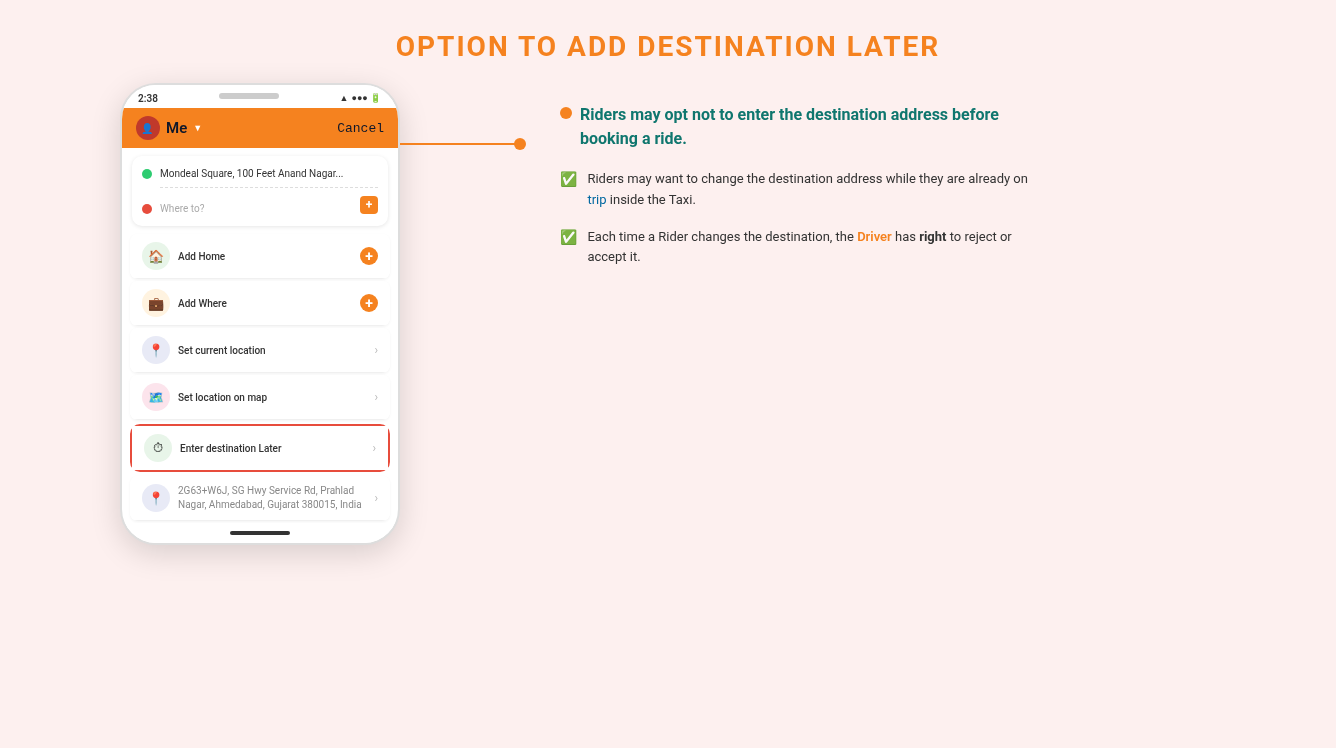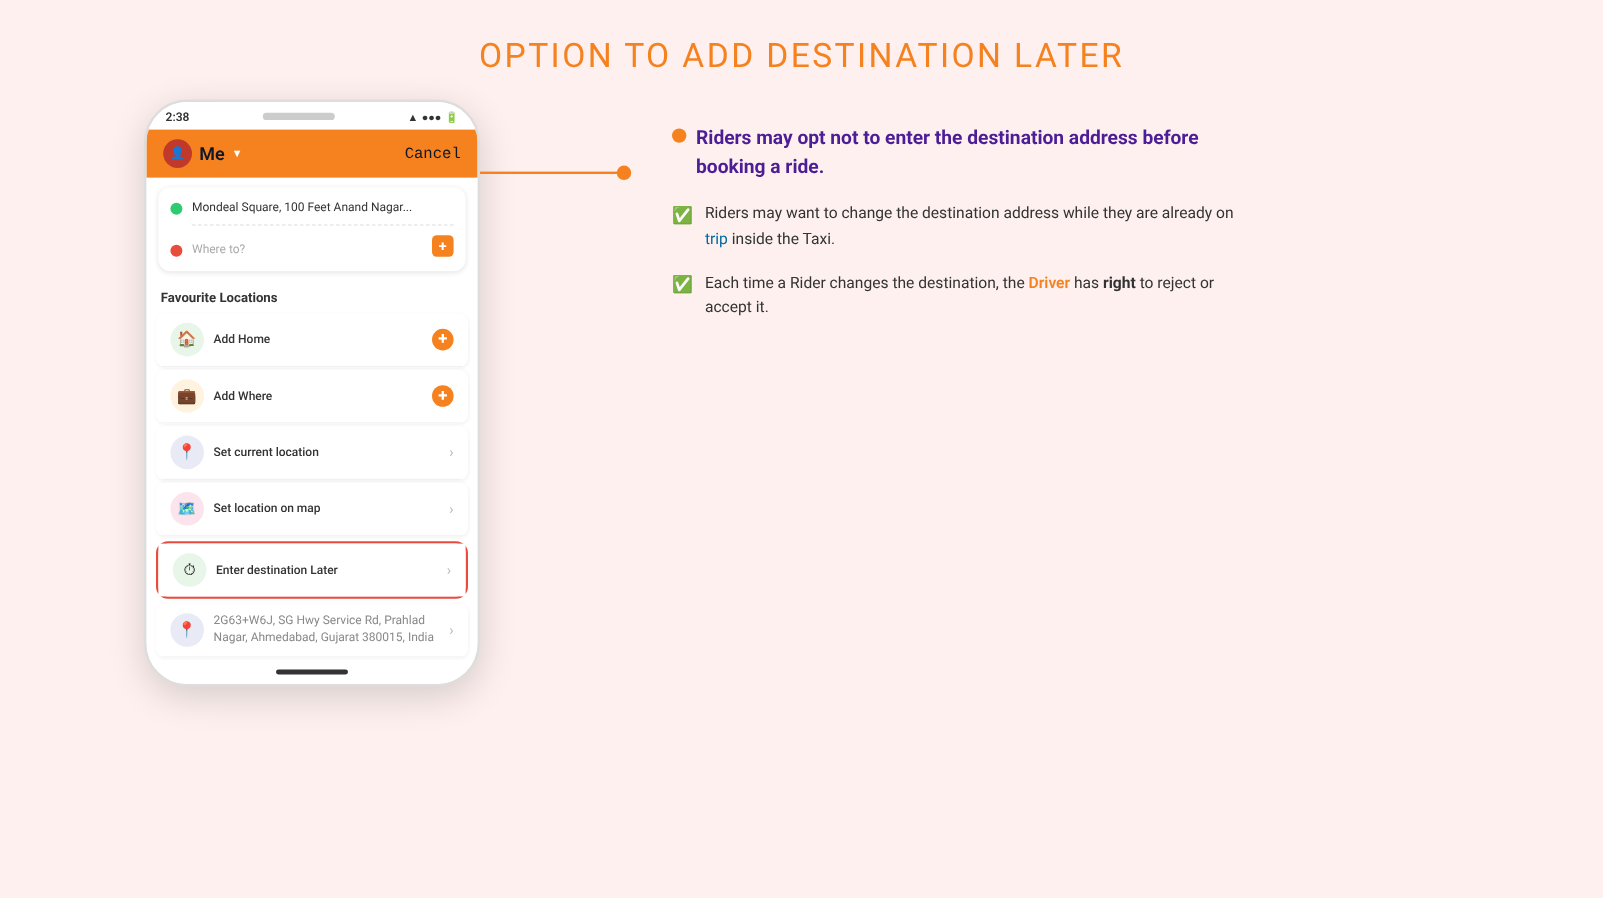--- a/index.html
+++ b/index.html
@@ -11,21 +11,21 @@
       overflow: hidden;
       display: flex;
       flex-direction: column;
       align-items: center;
     }
 
     
     .page-title {
       margin-top: 30px;
       font-size: 28px;
-      font-weight: 400;
+      font-weight: 700;
       color: #f5821f;
       letter-spacing: 2px;
       text-transform: uppercase;
     }
 
     
     .main-content {
       display: flex;
       flex-direction: row;
       align-items: flex-start;
@@ -46,21 +46,21 @@
       position: relative;
       margin-left: 40px;
     }
 
     
     .phone-top-bar {
       background: white;
       padding: 8px 16px 4px;
       display: flex;
       justify-content: space-between;
-      align-items: center;
+      align-items: flex-start;
       font-size: 10px;
       font-weight: 600;
       color: #333;
     }
     .phone-notch {
       width: 60px;
       height: 6px;
       background: #ccc;
       border-radius: 3px;
       margin: 0 auto 4px;
@@ -248,21 +248,21 @@
     
     .right-panel {
       flex: 1;
       padding: 20px 40px;
       max-width: 560px;
     }
 
     .main-description {
       font-size: 16px;
       font-weight: 700;
-      color: #4c1d95;
+      color: #0f766e;
       line-height: 1.5;
       margin-bottom: 4px;
       padding-left: 20px;
       position: relative;
     }
     .bullet-orange {
       width: 12px; height: 12px;
       border-radius: 50%;
       background: #f5821f;
       position: absolute;
@@ -344,21 +344,20 @@
         <span class="search-text">Mondeal Square, 100 Feet Anand Nagar...</span>
       </div>
       <hr class="search-divider">
       <div class="search-row">
         <div class="dot-red"></div>
         <span class="where-text">Where to?</span>
         <div class="plus-orange-btn">+</div>
       </div>
     </div>
 
-    <div class="section-title">Favourite Locations</div>
 
     <div class="item-wrapper">
       <div class="location-item">
         <div class="location-icon-circle icon-home">🏠</div>
         <span class="location-item-text">Add Home</span>
         <div class="plus-btn-orange">+</div>
       </div>
     </div>
 
     <div class="item-wrapper">

